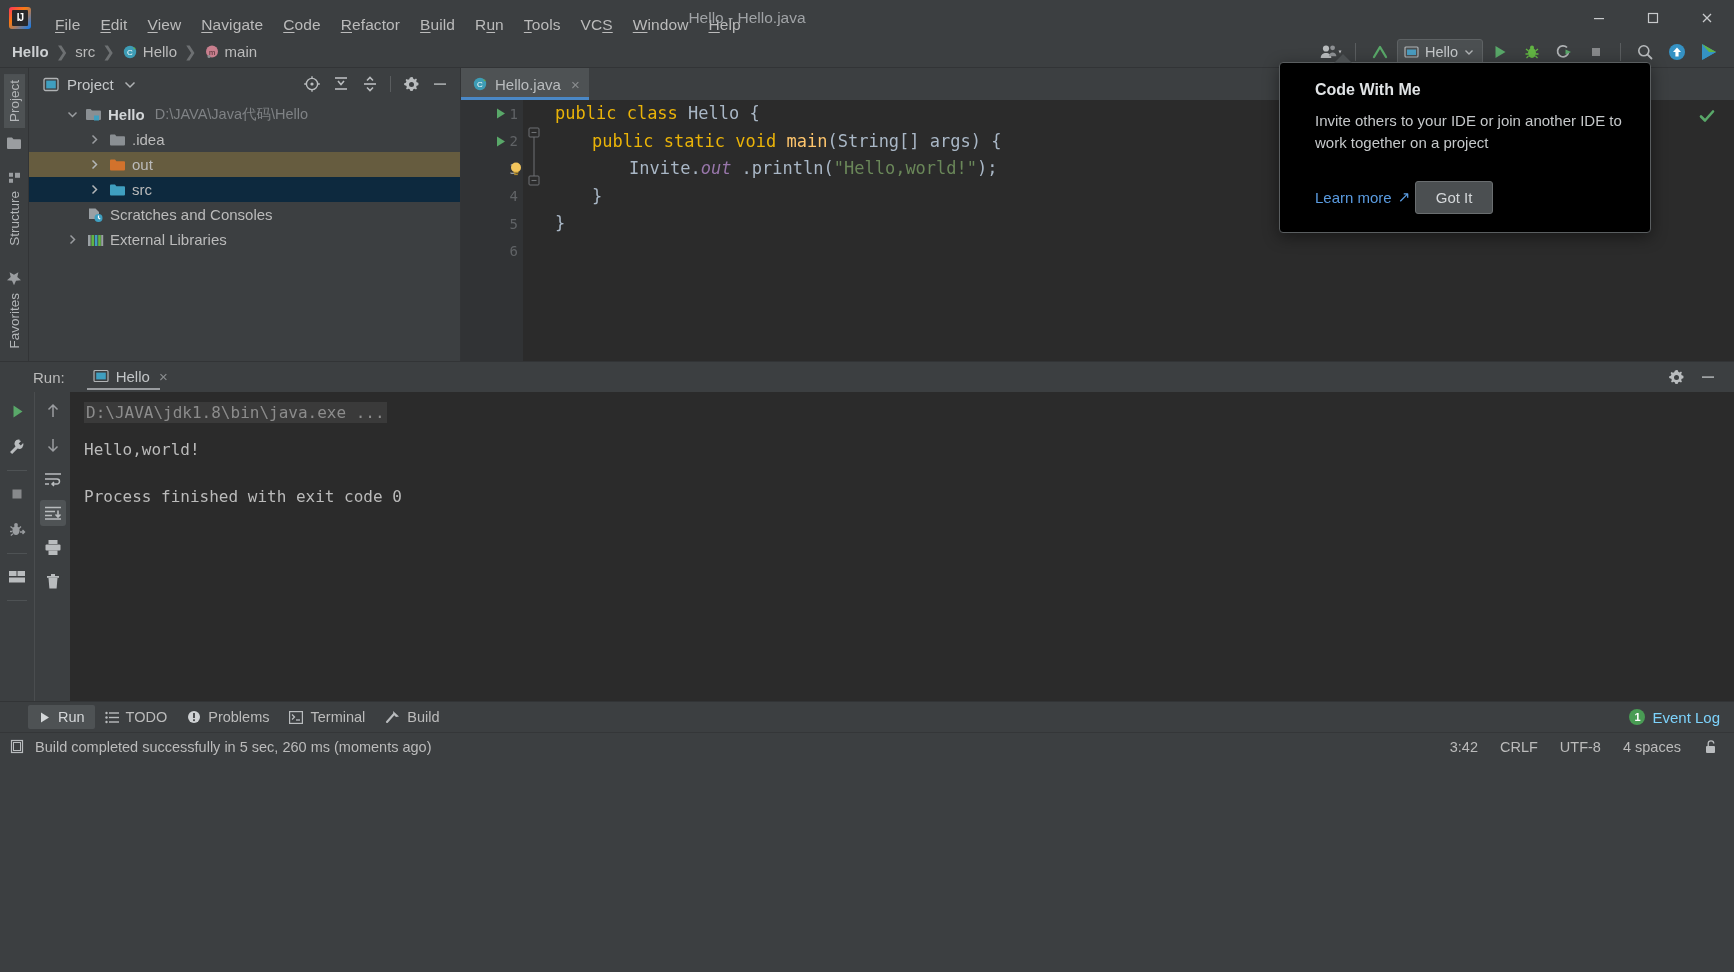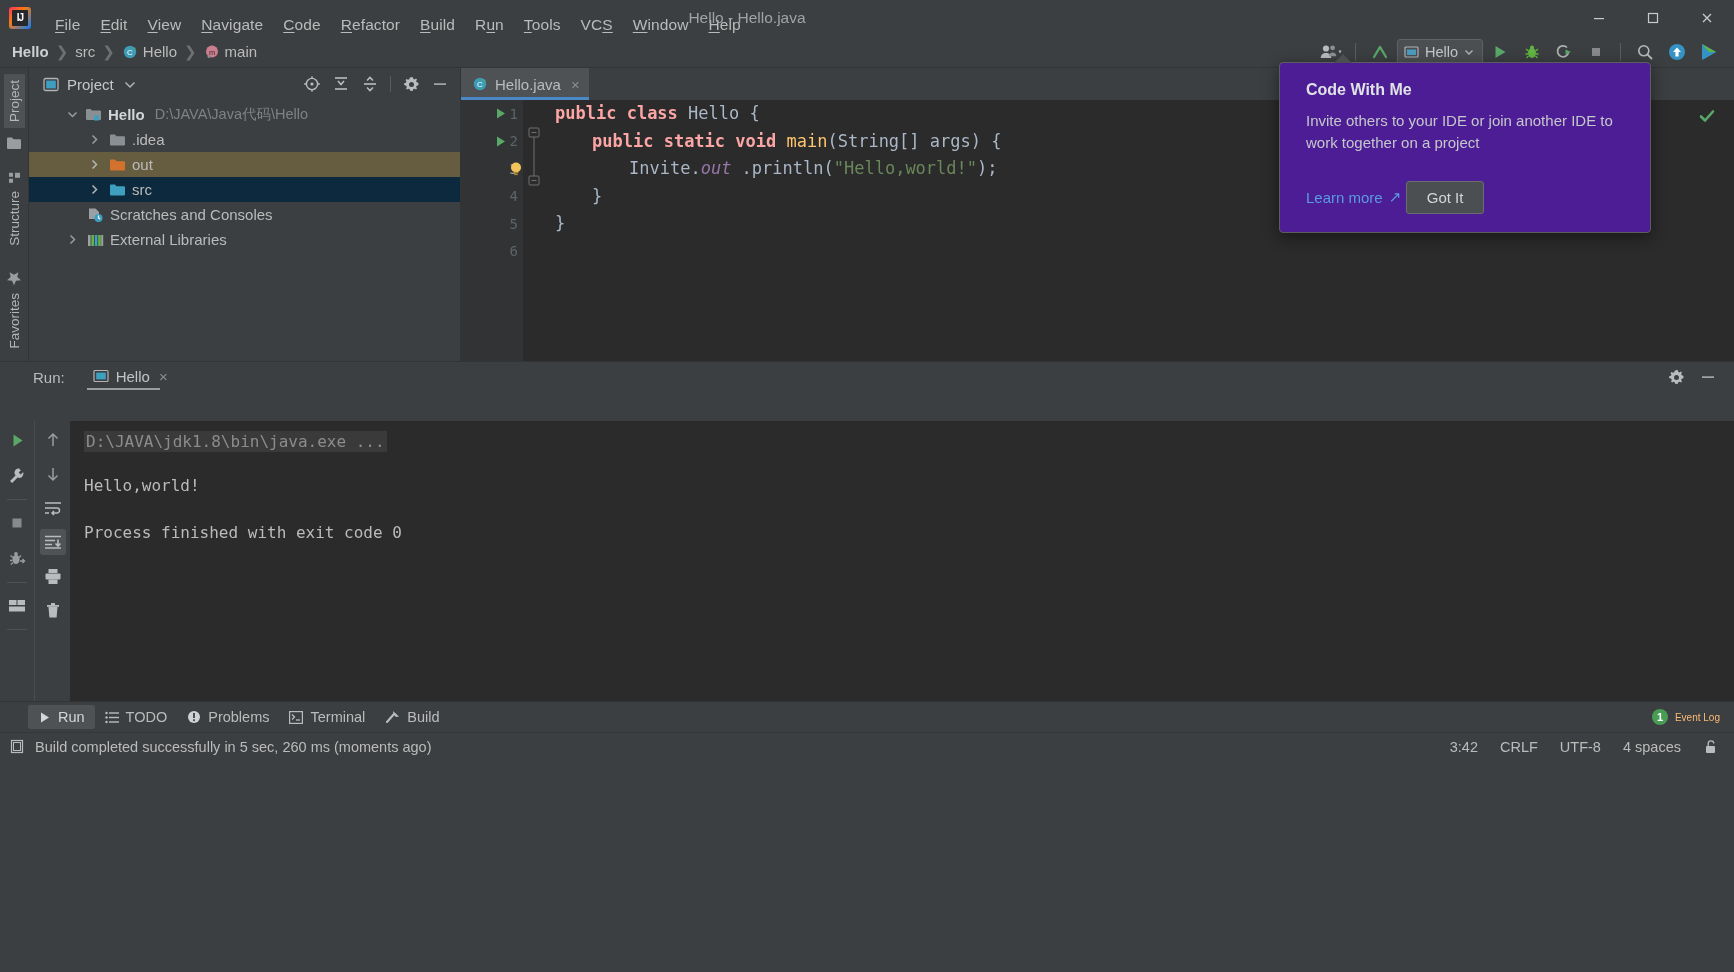--- a/index.html
+++ b/index.html
@@ -124,29 +124,29 @@
     width: 62px; flex: 0 0 62px; background: #313335; position: relative;
     font-family: "DejaVu Sans Mono", monospace; font-size: 14px;
   }
   .gline { height: 27.5px; display: flex; align-items: center; justify-content: flex-end; padding-right: 5px; color: #606366; }
   .grun { position: absolute; left: 30px; width: 18px; display: flex; align-items: center; justify-content: center; }
   .code-area {
     flex: 1 1 auto; position: relative; background: #2b2b2b; overflow: hidden;
     font-family: "DejaVu Sans Mono", monospace; font-size: 17px; padding-top: 0;
   }
   .cline { height: 27.5px; line-height: 27.5px; padding-left: 32px; white-space: pre; color: #a9b7c6; }
-  .kw { color: #fca5a5; font-weight: bold; }
+  .kw { color: #eab308; }
   .str { color: #6a8759; }
   .fn { color: #ffc66d; }
   .field { color: #9876aa; font-style: italic; }
   .cls { color: #a9b7c6; }
   .check-ok { position: absolute; right: 18px; top: 7px; }
 
   
-  .run-panel { height: 340px; flex: 0 0 340px; display: flex; flex-direction: column; background: #3c3f41; border-top: 1px solid #323436; gap: 29px; }
+  .run-panel { height: 340px; flex: 0 0 340px; display: flex; flex-direction: column; background: #3c3f41; border-top: 1px solid #323436; }
   .run-head { height: 30px; flex: 0 0 30px; display: flex; align-items: center; padding-left: 33px; }
   .run-label { font-size: 15px; color: #bbbbbb; margin-right: 22px; }
   .run-tab {
     display: flex; align-items: center; gap: 7px; font-size: 15px; color: #c2c5c7;
     padding: 3px 6px 5px 6px; position: relative;
   }
   .run-tab::after { content:""; position:absolute; left:0; right:14px; bottom:0; height:2px; background:#9a9da0; }
   .run-tab .x { color: #8b8e90; margin-left: 2px; }
   .run-head-right { margin-left: auto; display: flex; align-items: center; gap: 4px; padding-right: 12px; }
 
@@ -154,21 +154,21 @@
   .run-tools { width: 34px; flex: 0 0 34px; background: #3c3f41; display: flex; flex-direction: column; align-items: center; padding-top: 6px; gap: 10px; }
   .run-tools2 { width: 36px; flex: 0 0 36px; background: #3c3f41; display: flex; flex-direction: column; align-items: center; padding-top: 6px; gap: 8px; border-left: 1px solid #4a4d4f; }
   .rt-btn { width: 26px; height: 26px; display: flex; align-items: center; justify-content: center; border-radius: 3px; }
   .rt-btn.active { background: #4f5355; }
   .rt-div { width: 20px; height: 1px; background: #4e5254; }
   .console {
     flex: 1 1 auto; background: #2b2b2b; padding: 10px 0 0 14px;
     font-family: "DejaVu Sans Mono", monospace; font-size: 16px; min-width: 0; position: relative;
   }
   .cmdline { color: #8c8c8c; background: #3a3a3a; display: inline-block; padding: 1px 2px; }
-  .outline { color: #bbbbbb; margin-top: 24px; }
+  .outline { color: #bbbbbb; margin-top: 17px; }
   .exitline { color: #bbbbbb; margin-top: 28px; }
 
   
   .statusbars { flex: 0 0 auto; }
   .toolwin-bar {
     height: 31px; background: #3c3f41; display: flex; align-items: center;
     padding-left: 28px; border-top: 1px solid #323436; position: relative;
   }
   .tw-item {
     display: flex; align-items: center; gap: 7px; font-size: 14.5px; color: #bbbbbb;
@@ -182,22 +182,22 @@
   }
   .statusbar {
     height: 28px; background: #3c3f41; display: flex; align-items: center;
     padding-left: 10px; font-size: 14.5px; color: #bbbbbb; border-top: 1px solid #343638;
   }
   .sb-right { margin-left: auto; display: flex; align-items: center; gap: 22px; padding-right: 16px; }
 
   
   .popup {
     position: absolute; left: 1279px; top: 62px; width: 372px;
-    background: #4c1d95; border: 1px solid #5a5e60; border-radius: 4px;
-    box-shadow: 0 4px 16px rgba(0,0,0,.45); padding: 18px 20px 18px 26px; z-index: 50;
+    background: #000000; border: 1px solid #5a5e60; border-radius: 4px;
+    box-shadow: 0 4px 16px rgba(0,0,0,.45); padding: 18px 20px 18px 35px; z-index: 50;
   }
   .popup::before {
     content: ""; position: absolute; top: -9px; left: 54px;
     border-left: 9px solid transparent; border-right: 9px solid transparent;
     border-bottom: 9px solid #4b4f51;
   }
   .popup h3 { font-size: 16px; color: #e0e3e5; font-weight: bold; margin-bottom: 11px; }
   .popup p { font-size: 15px; color: #c5c8ca; line-height: 1.45; margin-bottom: 11px; }
   .popup .link { font-size: 15px; color: #5a9be0; display: inline-flex; align-items: flex-end; gap: 6px; }
   .popup .gotit {
@@ -756,21 +756,21 @@
         <span>
           <svg width="15" height="14" viewBox="0 0 15 14">
               <path d="M2 12 L9 4" stroke="#b9bcbe" stroke-width="2.1" stroke-linecap="round"></path>
               <path d="M8 1 L14 6.5 L11 7 L8.5 4.5 Z" fill="#b9bcbe"></path>
             </svg>
         </span>
         <span>Build</span>
       </div>
       <div class="tw-right">
         <span class="badge">1</span>
-        <span style="font-size:10px;color:#fdba74">Event Log</span>
+        <span style="font-size:15px;color:#7dd3fc">Event Log</span>
       </div>
     </div>
 
     <div class="statusbar">
       <span style="display:flex;margin-right:10px">
         <svg width="15" height="15" viewBox="0 0 15 15">
             <rect x="1.5" y="1.5" width="11" height="12" fill="none" stroke="#b9bcbe" stroke-width="1.2"></rect>
             <rect x="3.5" y="3.5" width="7" height="8" fill="none" stroke="#b9bcbe" stroke-width="1"></rect>
           </svg>
       </span>

